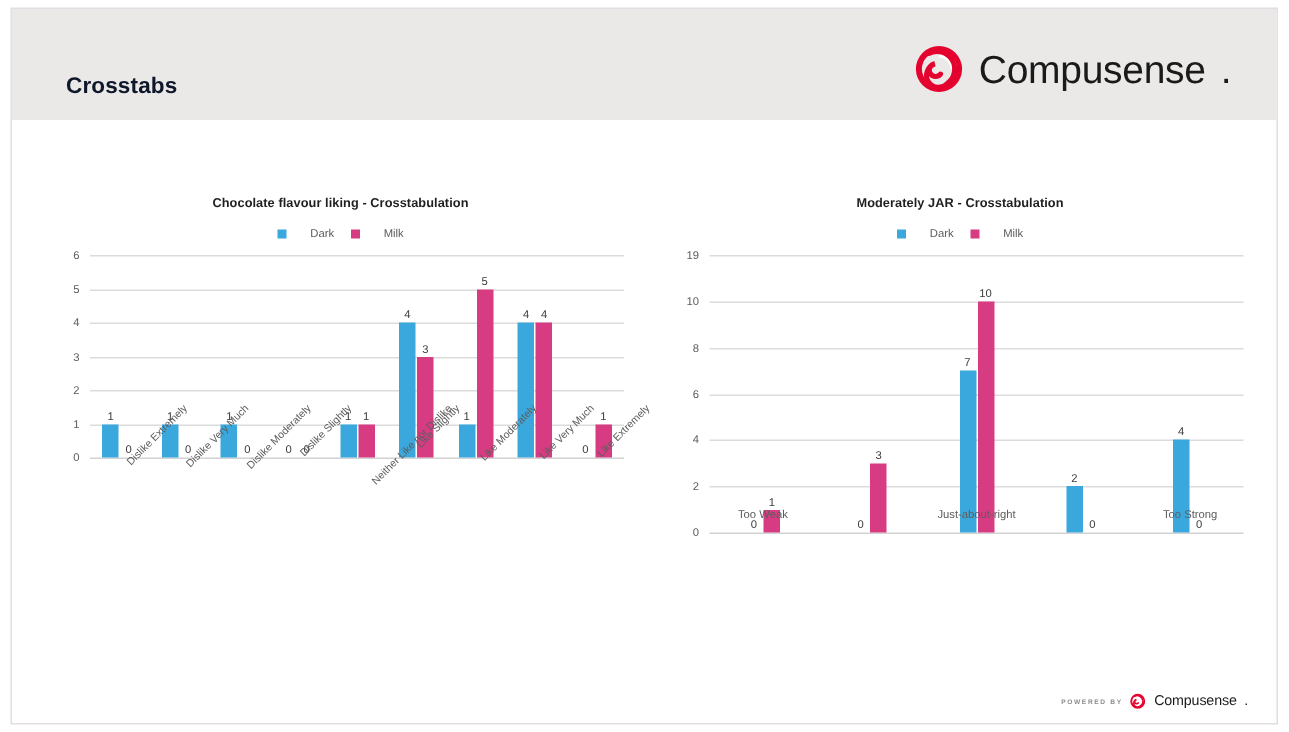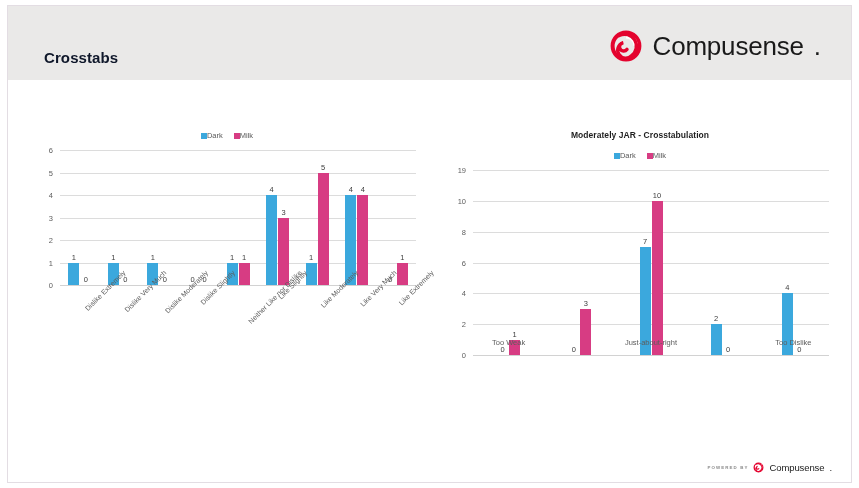--- a/index.html
+++ b/index.html
@@ -88,21 +88,21 @@
   .legend {
     display: flex;
     justify-content: center;
     align-items: center;
     gap: 11px;
     margin-top: 11px;
   }
   .legend-item {
     display: flex;
     align-items: center;
-    gap: 0;
+    gap: 16px;
     font-size: 7.5px;
     color: #5a5a5a;
   }
   .legend-swatch {
     width: 6px;
     height: 6px;
     display: inline-block;
   }
 
   
@@ -251,20 +251,21 @@
                  M17 5.6 A11.4 11.4 0 1 1 5.6 17 A11.4 11.4 0 0 1 17 5.6 Z" fill="#e4032e" fill-rule="evenodd"></path>
         <path d="M17 5.0 A12.0 12.0 0 0 1 29.0 17 L24.6 17 A7.6 7.6 0 0 0 17 9.4 Z" fill="#ffffff"></path>
         <path d="M10.2 6.6 A11.8 11.8 0 0 1 22.6 26.6 A8.0 8.0 0 1 1 14.2 13.6 A4.2 4.2 0 1 0 18.0 20.4" fill="none" stroke="#e4032e" stroke-width="3.4" stroke-linecap="round"></path>
       </svg>
       <span class="brand-word">Compusense</span>
       <span class="brand-dot">.</span>
     </div>
   </div>
 
   <div class="chart chart-left">
+    <div class="chart-title">Chocolate flavour liking - Crosstabulation</div>
     <div class="legend">
       <div class="legend-item">
         <span class="legend-swatch" style="background:#3ba8dd"></span>
         <span>Dark</span>
       </div>
       <div class="legend-item">
         <span class="legend-swatch" style="background:#d73c83"></span>
         <span>Milk</span>
       </div>
     </div>
@@ -504,21 +505,21 @@
     <div class="x-axis x-axis-right" id="xaxis-1">
         <div class="x-cell">
           <div class="x-label-flat">Too Weak</div>
         </div>
         <div class="x-cell"></div>
         <div class="x-cell">
           <div class="x-label-flat">Just-about-right</div>
         </div>
         <div class="x-cell"></div>
         <div class="x-cell">
-          <div class="x-label-flat">Too Dislike</div>
+          <div class="x-label-flat">Too Strong</div>
         </div>
       </div>
   </div>
 
   <div class="footer">
     <span class="footer-powered">POWERED BY</span>
     <svg width="11" height="11" viewBox="0 0 34 34">
       <path d="M17 1.6 A15.4 15.4 0 1 0 32.4 17 A15.4 15.4 0 0 0 17 1.6 Z
                M17 5.6 A11.4 11.4 0 1 1 5.6 17 A11.4 11.4 0 0 1 17 5.6 Z" fill="#e4032e" fill-rule="evenodd"></path>
       <path d="M17 5.0 A12.0 12.0 0 0 1 29.0 17 L24.6 17 A7.6 7.6 0 0 0 17 9.4 Z" fill="#ffffff"></path>

